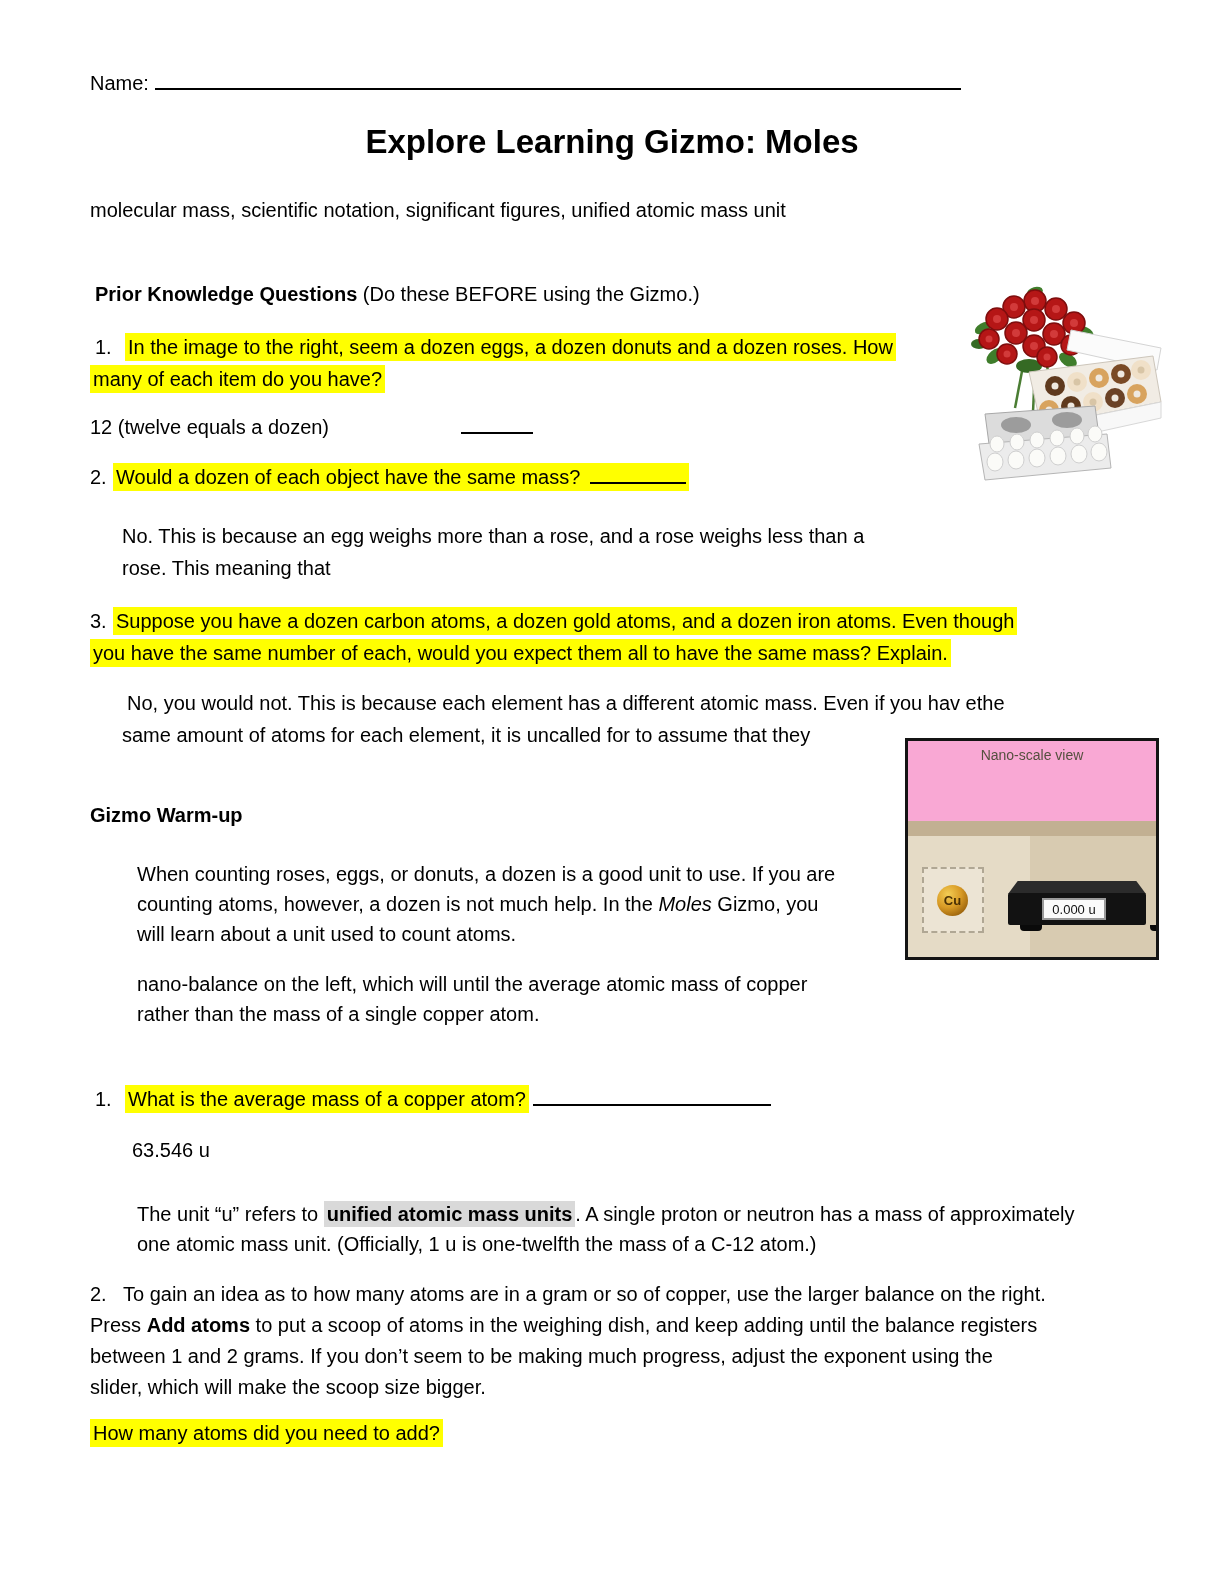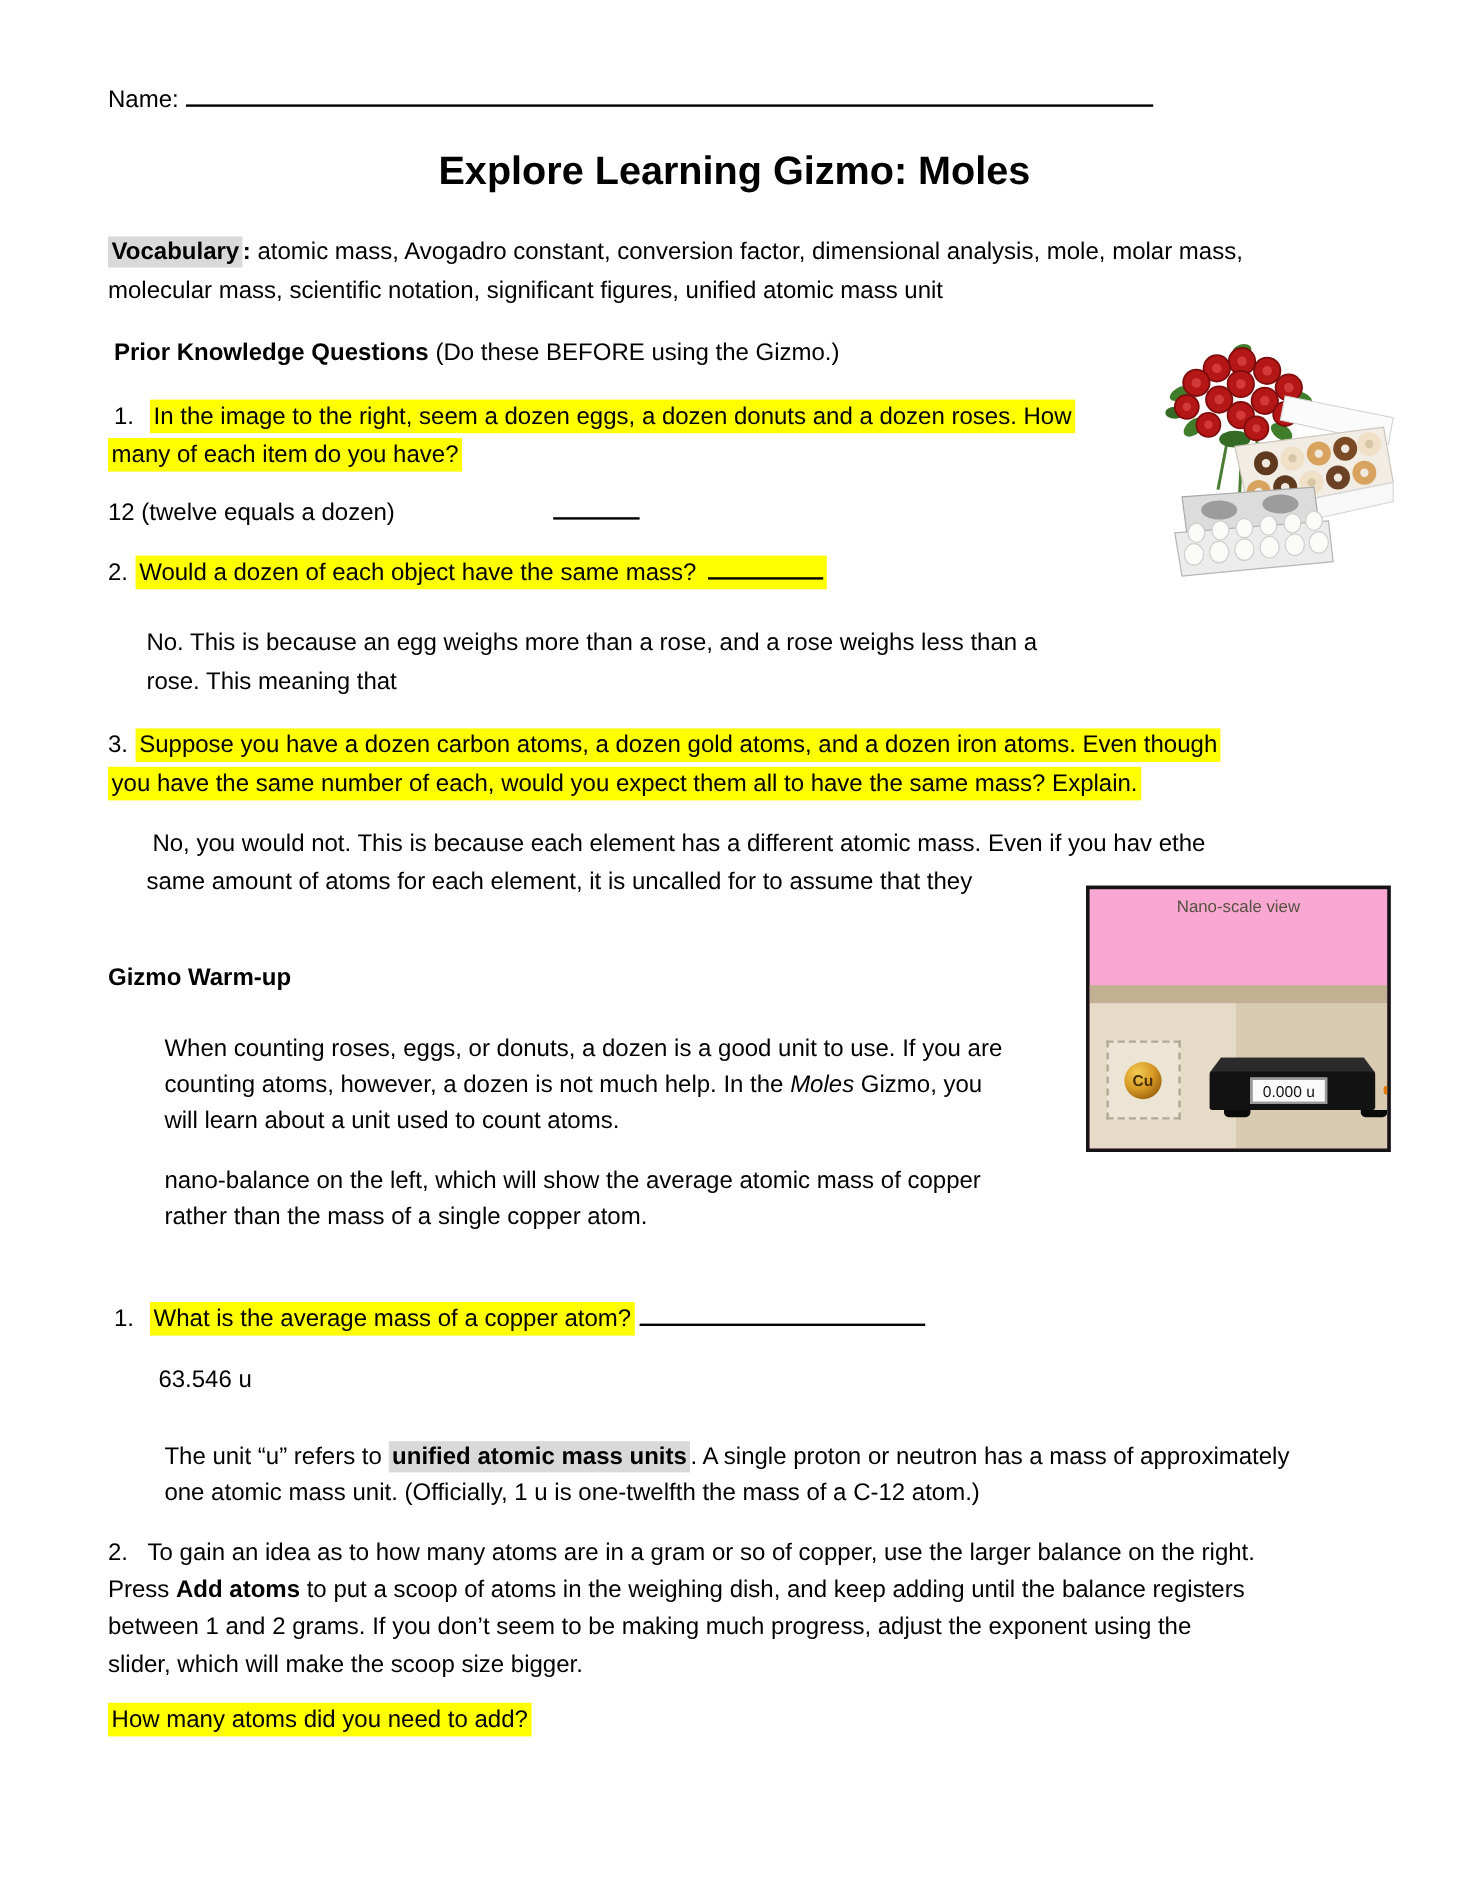--- a/index.html
+++ b/index.html
@@ -34,21 +34,21 @@
         font-size:14px;color:#55503f;}
   .nano-band{position:absolute;left:0;top:80px;width:100%;height:15px;background:#c2b092;}
   .nano-low-left{position:absolute;left:0;top:95px;width:122px;bottom:0;background:#e5dbc6;}
   .nano-low-right{position:absolute;left:122px;top:95px;right:0;bottom:0;background:#d8cbb1;}
   .nano-pad{position:absolute;left:14px;top:126px;width:62px;height:66px;
         border:2px dashed #b0a794;background:#ece4d4;box-sizing:border-box;}
   .cu-ball{position:absolute;left:13px;top:16px;width:31px;height:31px;border-radius:50%;
         background:radial-gradient(circle at 35% 30%, #f3cd55 0%, #d89a25 45%, #a36a10 75%, #6e4406 100%);
         display:flex;align-items:center;justify-content:center;
         font-size:13px;font-weight:700;color:#4a3005;}
-  .balance{position:absolute;left:100px;top:140px;width:160px;height:56px;}
+  .balance{position:absolute;left:100px;top:140px;width:160px;height:56px;padding-left:16px;}
   .balance-top{position:absolute;left:0;top:0;width:138px;height:13px;background:#2b2b2b;
         clip-path:polygon(7% 0,93% 0,100% 100%,0% 100%);}
   .balance-body{position:absolute;left:0;top:12px;width:138px;height:32px;background:#121212;border-radius:2px;}
   .balance-display{position:absolute;left:34px;top:17px;width:64px;height:22px;background:#fafafa;
         border:2px solid #9a9a9a;box-sizing:border-box;display:flex;align-items:center;justify-content:center;
         font-size:13px;color:#111;}
   .balance-led{position:absolute;right:9px;top:24px;width:6px;height:7px;background:#e07b00;border-radius:2px;}
   .balance-foot{position:absolute;top:44px;width:22px;height:6px;background:#0a0a0a;border-radius:0 0 4px 4px;}
   .foot-l{left:12px;} .foot-r{right:12px;}
 </style>
@@ -57,21 +57,20 @@
 
 <div class="page">
 
   <div class="abs" style="left:90px;top:72px;">
     <span>Name:</span><span class="blank name-blank"></span>
   </div>
 
   <div class="abs title" style="left:0;top:123px;">Explore Learning Gizmo: Moles</div>
 
   <div class="abs lh32" style="left:90px;top:194px;">
-    <div class="line"><mark class="gray b">Vocabulary</mark><span class="b">:</span><span> atomic mass, Avogadro constant, conversion factor, dimensional analysis, mole, molar mass,</span></div>
     <div class="line"><span>molecular mass, scientific notation, significant figures, unified atomic mass unit</span></div>
   </div>
 
   <div class="abs" style="left:95px;top:283px;">
     <span class="b">Prior Knowledge Questions</span><span> (Do these BEFORE using the Gizmo.)</span>
   </div>
 
   <div class="abs lh32" style="left:90px;top:331px;">
     <div class="line"><span class="num1">1.</span><mark class="yel">In the image to the right, seem a dozen eggs, a dozen donuts and a dozen roses. How</mark></div>
     <div class="line"><mark class="yel">many of each item do you have?</mark></div>
@@ -102,21 +101,21 @@
 
   <div class="abs b" style="left:90px;top:804px;">Gizmo Warm-up</div>
 
   <div class="abs lh30" style="left:90px;top:859px;">
     <div class="line">When counting roses, eggs, or donuts, a dozen is a good unit to use. If you are</div>
     <div class="line"><span>counting atoms, however, a dozen is not much help. In the </span><span class="i">Moles</span><span> Gizmo, you</span></div>
     <div class="line">will learn about a unit used to count atoms.</div>
   </div>
 
   <div class="abs lh30" style="left:90px;top:969px;">
-    <div class="line">nano-balance on the left, which will show the average atomic mass of copper</div>
+    <div class="line">nano-balance on the left, which will until the average atomic mass of copper</div>
     <div class="line">rather than the mass of a single copper atom.</div>
   </div>
 
   <div class="abs" style="left:90px;top:1088px;">
     <span class="num1">1.</span><mark class="yel">What is the average mass of a copper atom?</mark><span class="blank gq1-blank"></span>
   </div>
 
   <div class="abs" style="left:132px;top:1139px;">63.546 u</div>
 
   <div class="abs lh30" style="left:90px;top:1199px;">

